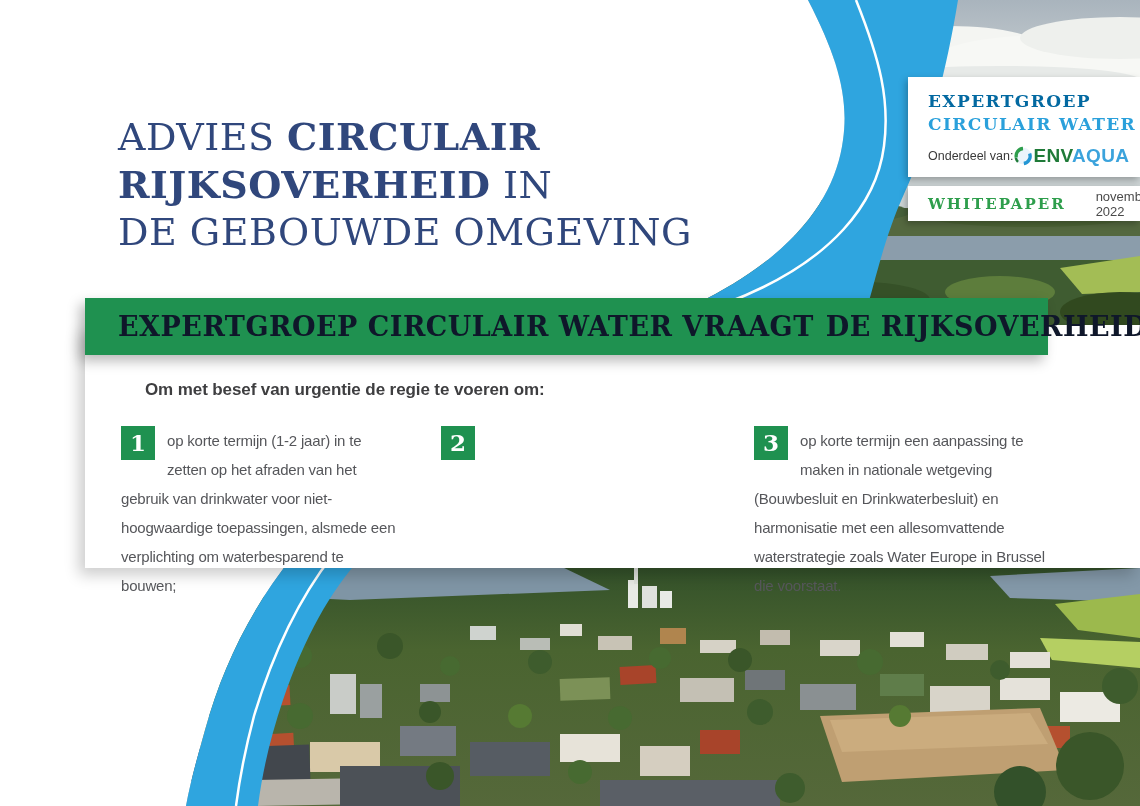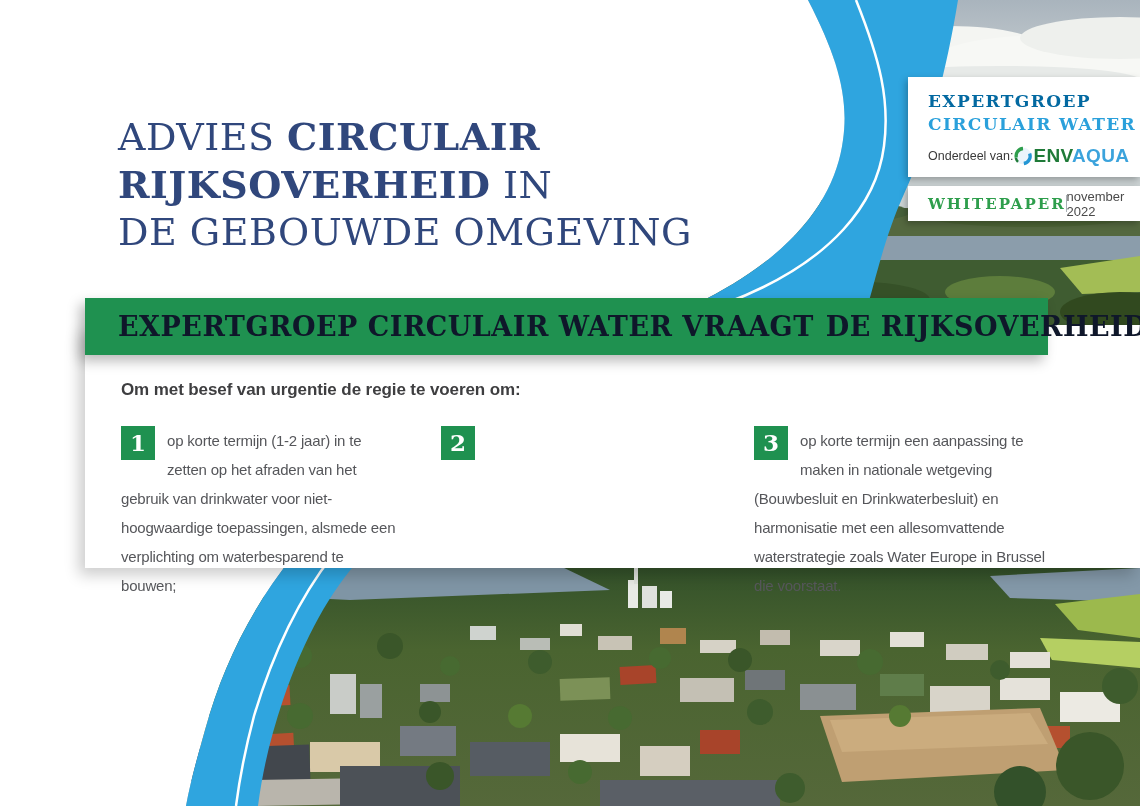--- a/index.html
+++ b/index.html
@@ -39,21 +39,21 @@
   .badge-sub{margin-top:9px;display:flex;align-items:center;}
   .badge-sub .pre{font-size:12.5px;color:#3a3a3a;}
   .logo-word{font-weight:700;font-size:19px;letter-spacing:.3px;font-family:"Liberation Sans",sans-serif;}
   .logo-word .env{color:#1F7A38;}
   .logo-word .aqua{color:#3BA3DC;}
 
   
   .wp-strip{
     position:absolute;left:908px;top:186px;width:232px;height:35px;z-index:3;
     background:#fff;box-shadow:-2px 3px 6px rgba(0,0,0,.25);
-    display:flex;align-items:center;gap:0;padding-left:20px;box-sizing:border-box;
+    display:flex;align-items:center;gap:15px;padding-left:20px;box-sizing:border-box;
   }
   .wp-label{font-family:"DejaVu Serif",serif;font-weight:700;font-size:15px;
     letter-spacing:2px;color:#2E9E4C;}
   .wp-div{width:1px;height:17px;background:#a9b0b5;}
   .wp-date{font-size:13px;color:#4a4a4a;}
 
   
   .green-banner{
     position:absolute;left:85px;top:298px;width:963px;height:57px;z-index:5;
     background:#1F9150;display:flex;align-items:center;padding-left:33px;
@@ -62,21 +62,21 @@
   }
   .green-banner .bold{font-weight:700;letter-spacing:.5px;}
   .green-banner .reg{font-weight:700;margin-left:12px;letter-spacing:.5px;}
 
   
   .content-card{
     position:absolute;left:85px;top:325px;width:1055px;height:243px;z-index:4;
     background:#fff;box-shadow:-6px 7px 14px rgba(0,0,0,.2);
     padding:55px 0 0 36px;box-sizing:border-box;
   }
-  .intro{font-size:17px;font-weight:700;color:#3E3E40;letter-spacing:-.1px;}
+  .intro{font-size:17px;font-weight:700;color:#3E3E40;letter-spacing:-.1px;margin-left:24px;}
   .advice-grid{display:grid;grid-template-columns:279px 272px 310px;column-gap:41px;margin-top:26px;}
   .advice-item{font-size:15px;line-height:29px;color:#55565A;letter-spacing:-.2px;}
   .num-sq{
     float:left;width:34px;height:34px;margin:0 12px 6px 0;background:#1F9150;
     color:#fff;font-family:"DejaVu Serif",serif;font-weight:700;font-size:23px;
     text-align:center;line-height:33px;
   }
 </style>
 </head>
 <body>

